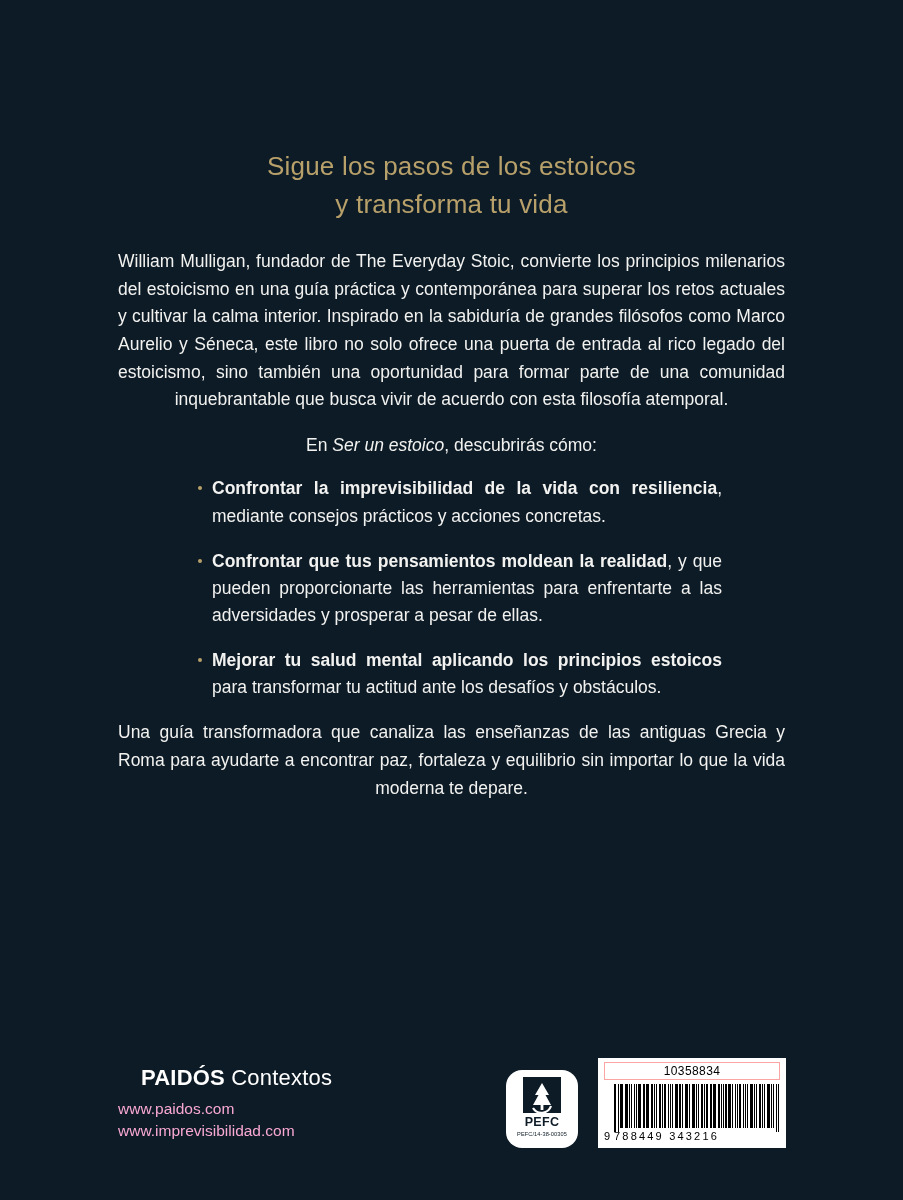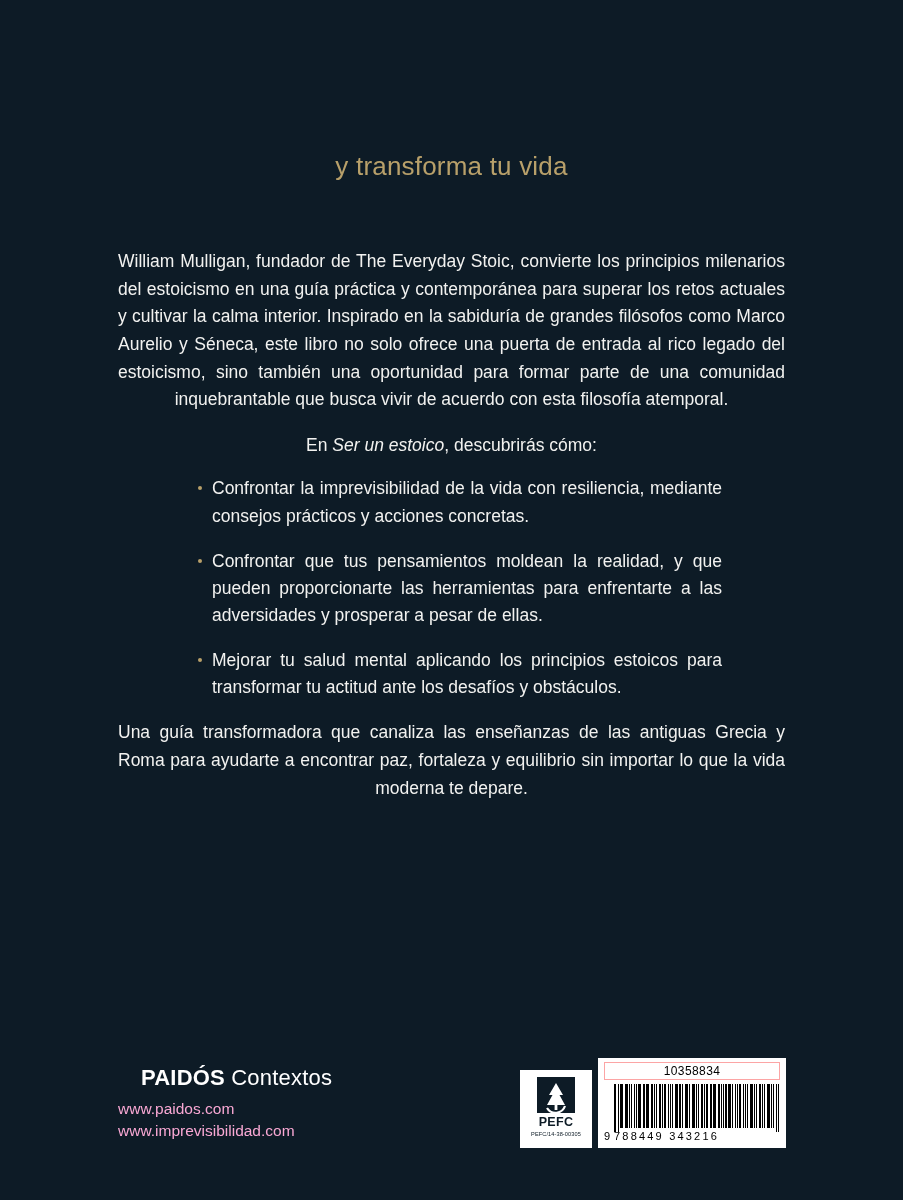--- a/index.html
+++ b/index.html
@@ -85,21 +85,21 @@
   .bullets li .dot {
     position: absolute;
     left: 0;
     top: 11px;
     width: 4px;
     height: 4px;
     border-radius: 50%;
     background: #b8a06a;
   }
   .bullets li b {
-    font-weight: 400;
+    font-weight: 700;
   }
   .bullets li .sub {
     font-weight: 400;
   }
 
   .closing {
     margin-top: 10px;
   }
 
   
@@ -123,29 +123,30 @@
   }
   .site {
     font-size: 15.5px;
     line-height: 1.42;
     color: #f9a8d4;
   }
 
   
   .pefc {
     position: absolute;
-    left: 520px;
+    left: 506px;
     bottom: 52px;
     width: 72px;
     height: 78px;
     background: #ffffff;
     color: #0d1b26;
     box-sizing: border-box;
     padding-top: 5px;
     text-align: center;
+    border-radius: 16px;
   }
   .pefc .tree {
     width: 42px;
     height: 40px;
     margin: 0 auto 1px auto;
     position: relative;
   }
   .pefc .tree svg { display: block; }
   .pefc .pefc-label {
     font-size: 12.5px;
@@ -215,20 +216,21 @@
     top: 0;
     letter-spacing: 0;
   }
 </style>
 </head>
 <body>
 
 <div class="page">
 
   <div class="headline">
+    <span class="line">Sigue los pasos de los estoicos</span>
     <span class="line">y transforma tu vida</span>
   </div>
 
   <div class="copy">
 
     <p class="para">William Mulligan, fundador de The Everyday Stoic, convierte los principios milenarios del estoicismo en una guía práctica y contemporánea para superar los retos actuales y cultivar la calma interior. Inspirado en la sabiduría de grandes filósofos como Marco Aurelio y Séneca, este libro no solo ofrece una puerta de entrada al rico legado del estoicismo, sino también una oportunidad para formar parte de una comunidad inquebrantable que busca vivir de acuerdo con esta filosofía atemporal.</p>
 
     <p class="para-center"><span>En </span><em>Ser un estoico</em><span>, descubrirás cómo:</span></p>
 
     <ul class="bullets">

